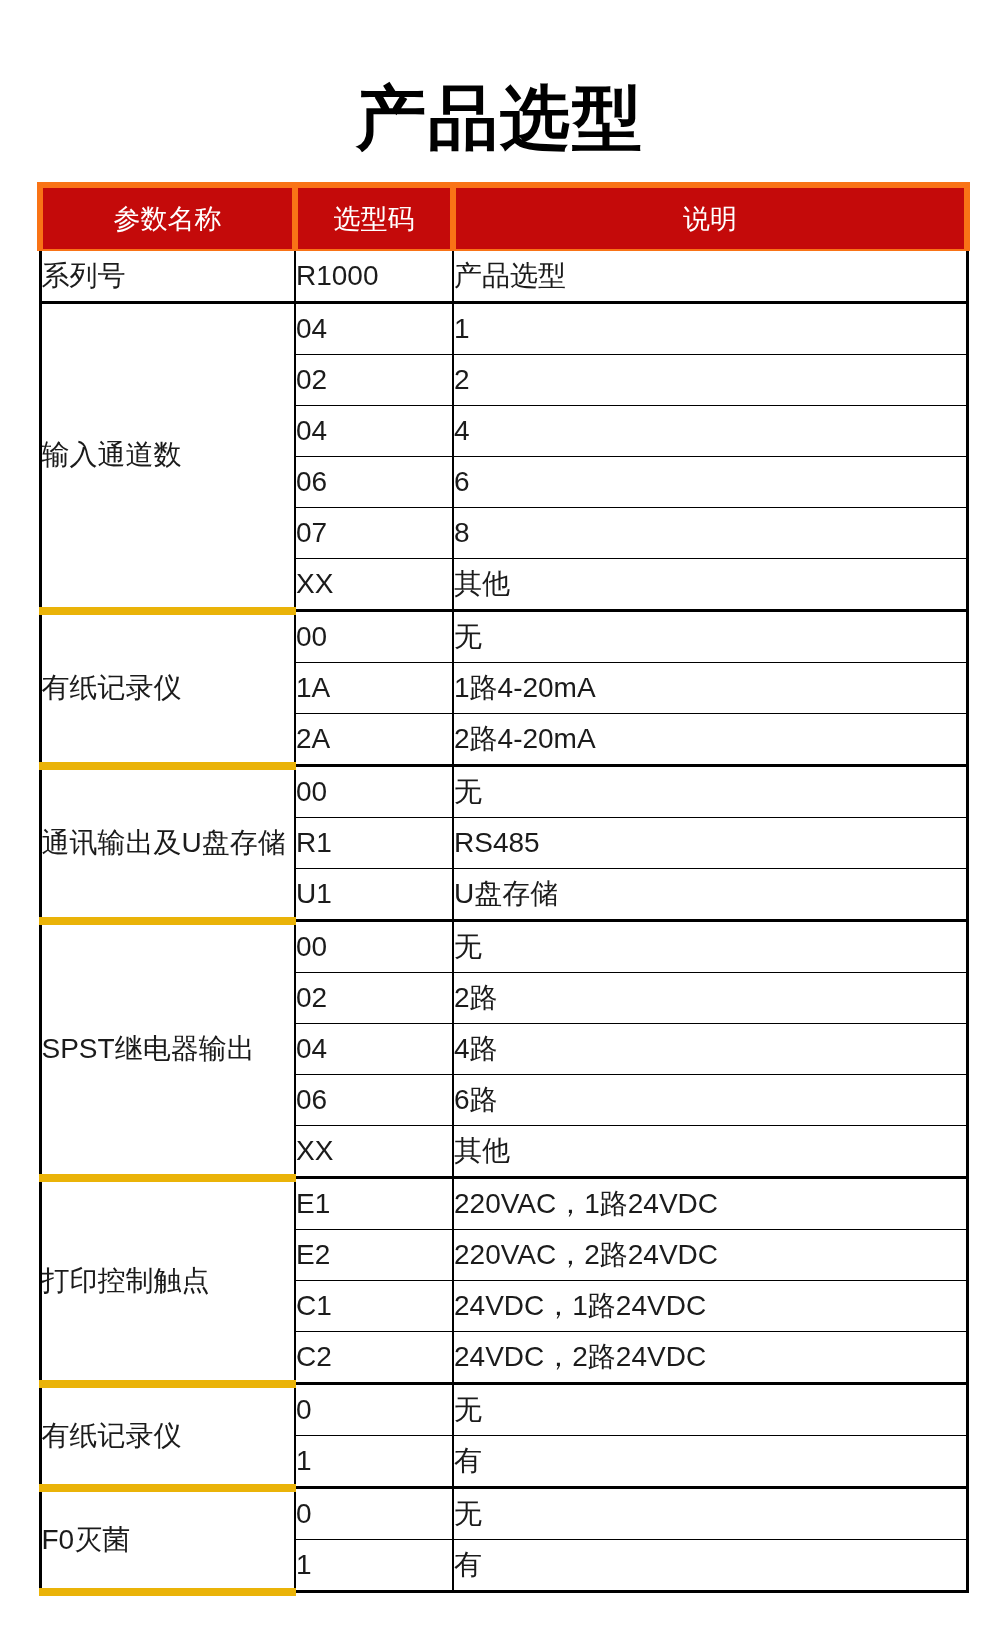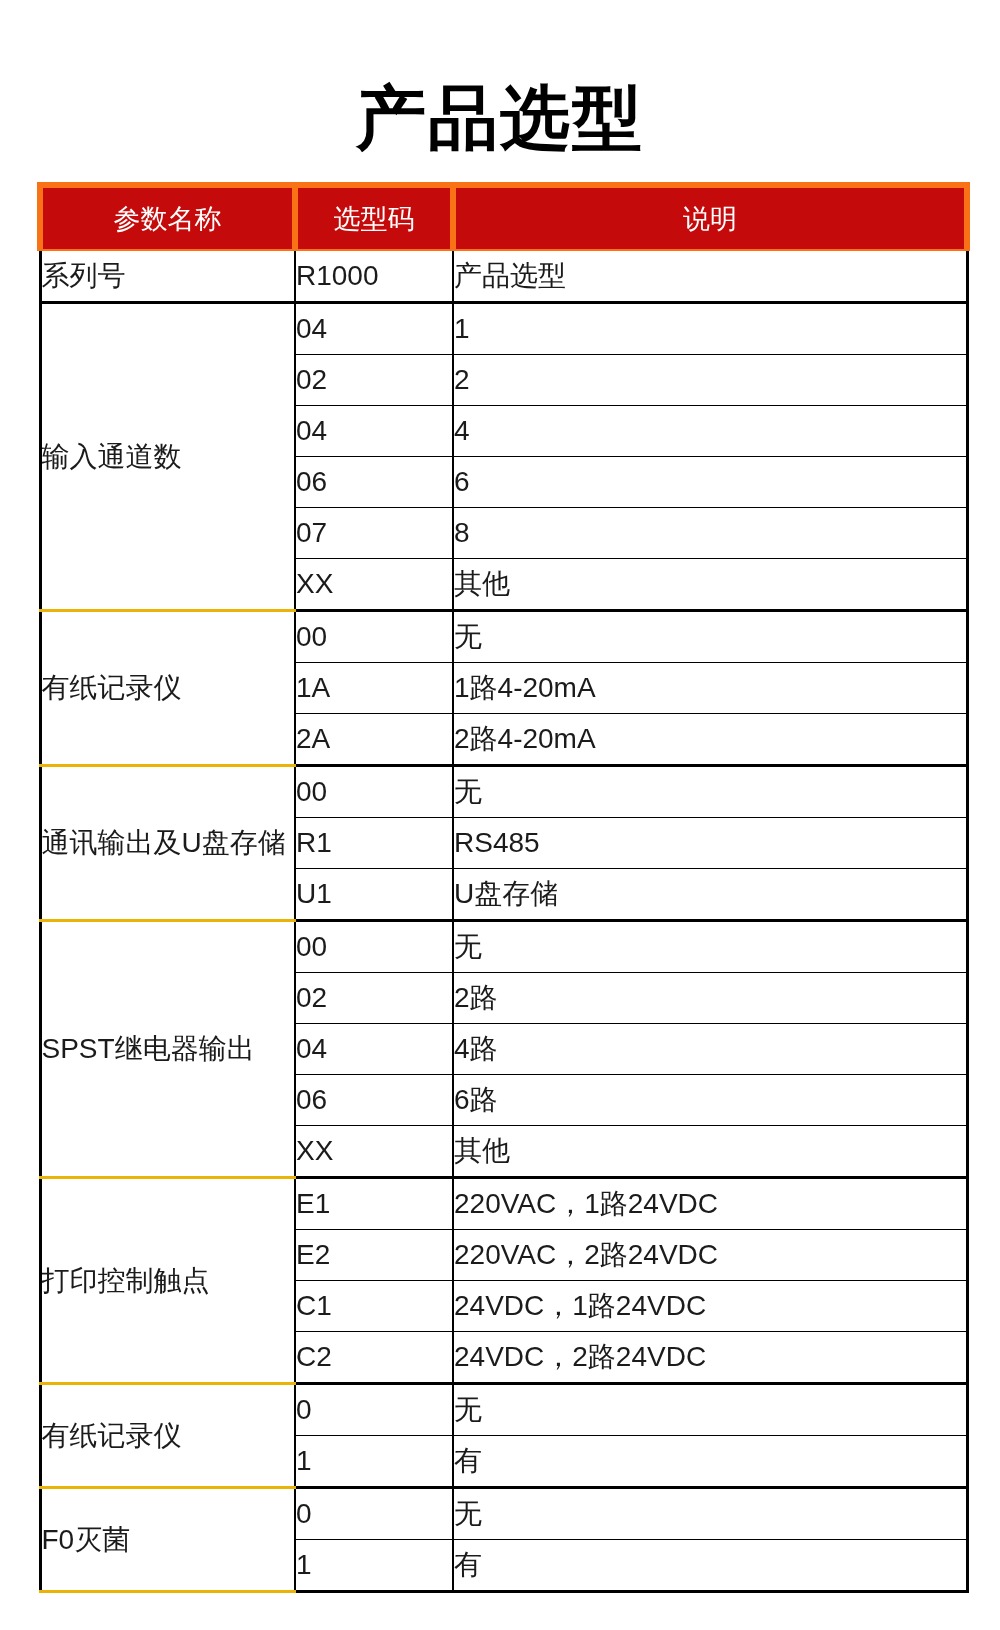--- a/index.html
+++ b/index.html
@@ -60,21 +60,21 @@
     color: #1b1b1b;
     border-left: 2px solid #000000;
     border-right: 2px solid #000000;
     border-top: 1px solid #000000;
     border-bottom: 1px solid #000000;
     padding: 0;
     overflow: hidden;
     white-space: nowrap;
   }
   tbody tr.group-end td { border-bottom: 3px solid #000000; }
-  tbody td.param-cell   { border-bottom: 3px solid #eab308; }
+  tbody td.param-cell   { border-bottom: 8px solid #eab308; }
 </style>
 </head>
 <body>
 
 <h1 class="page-title">产品选型</h1>
 
 <table class="selection-table">
   <colgroup>
     <col class="c-param">
     <col class="c-code">

